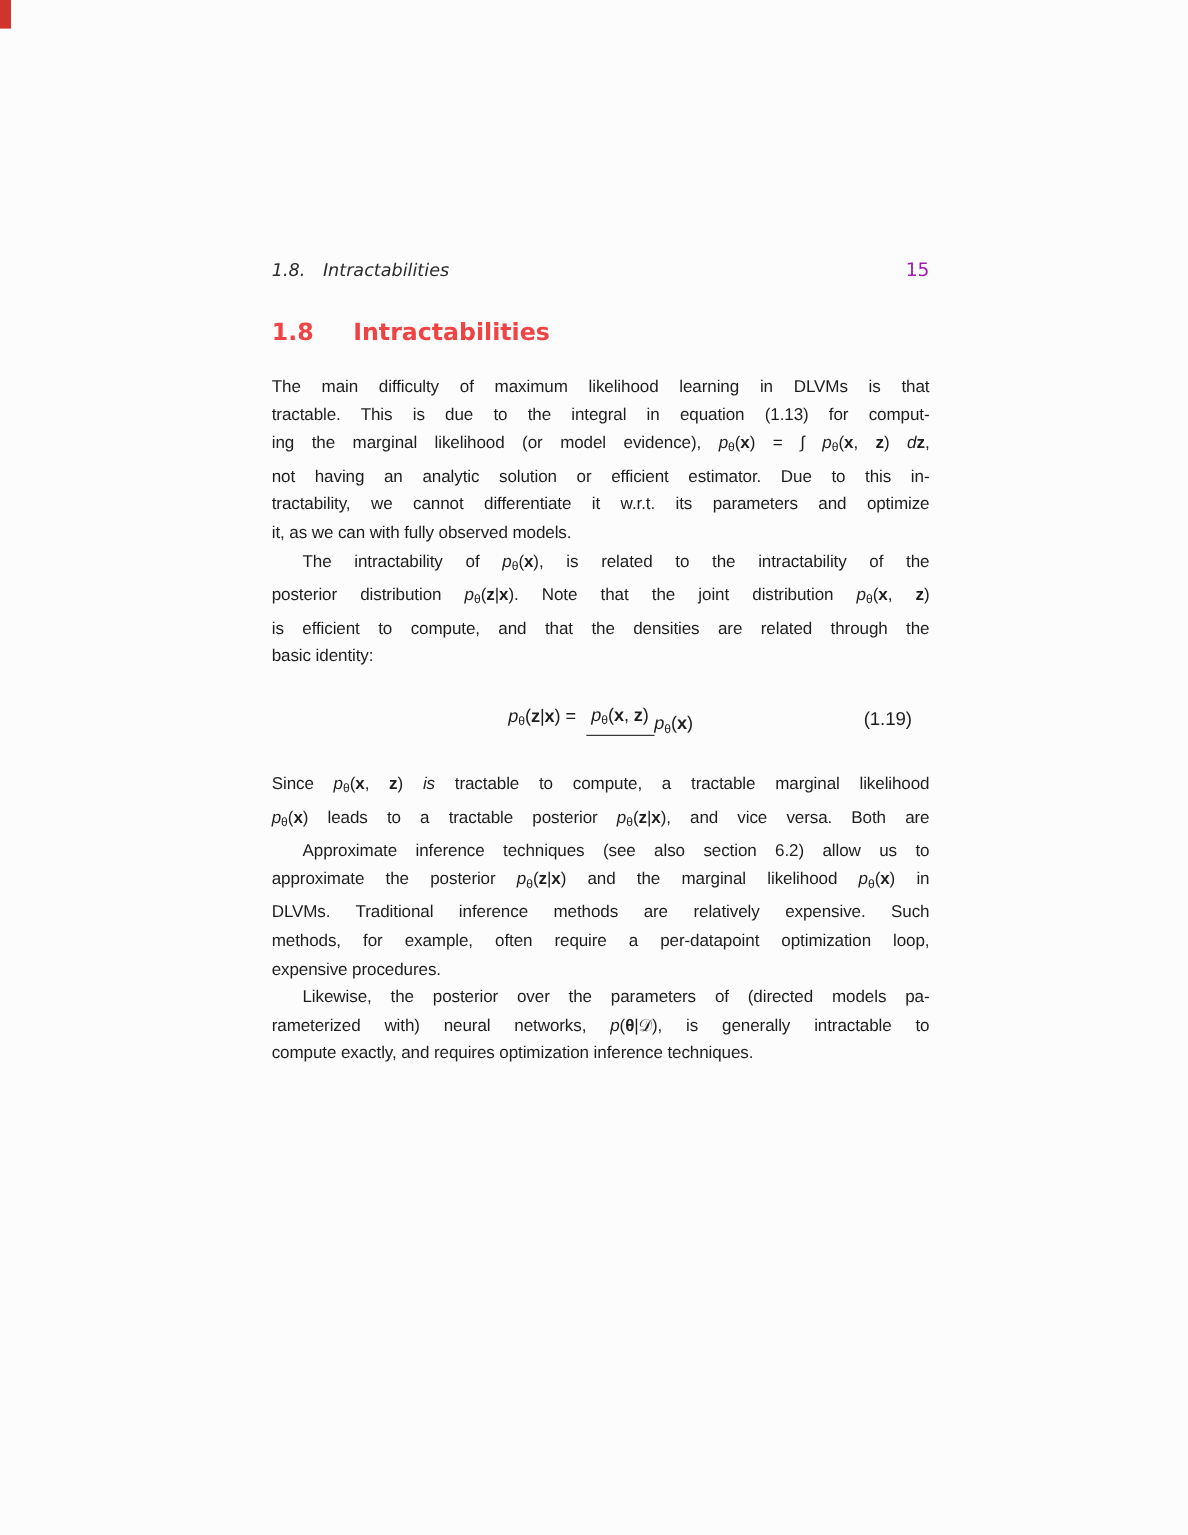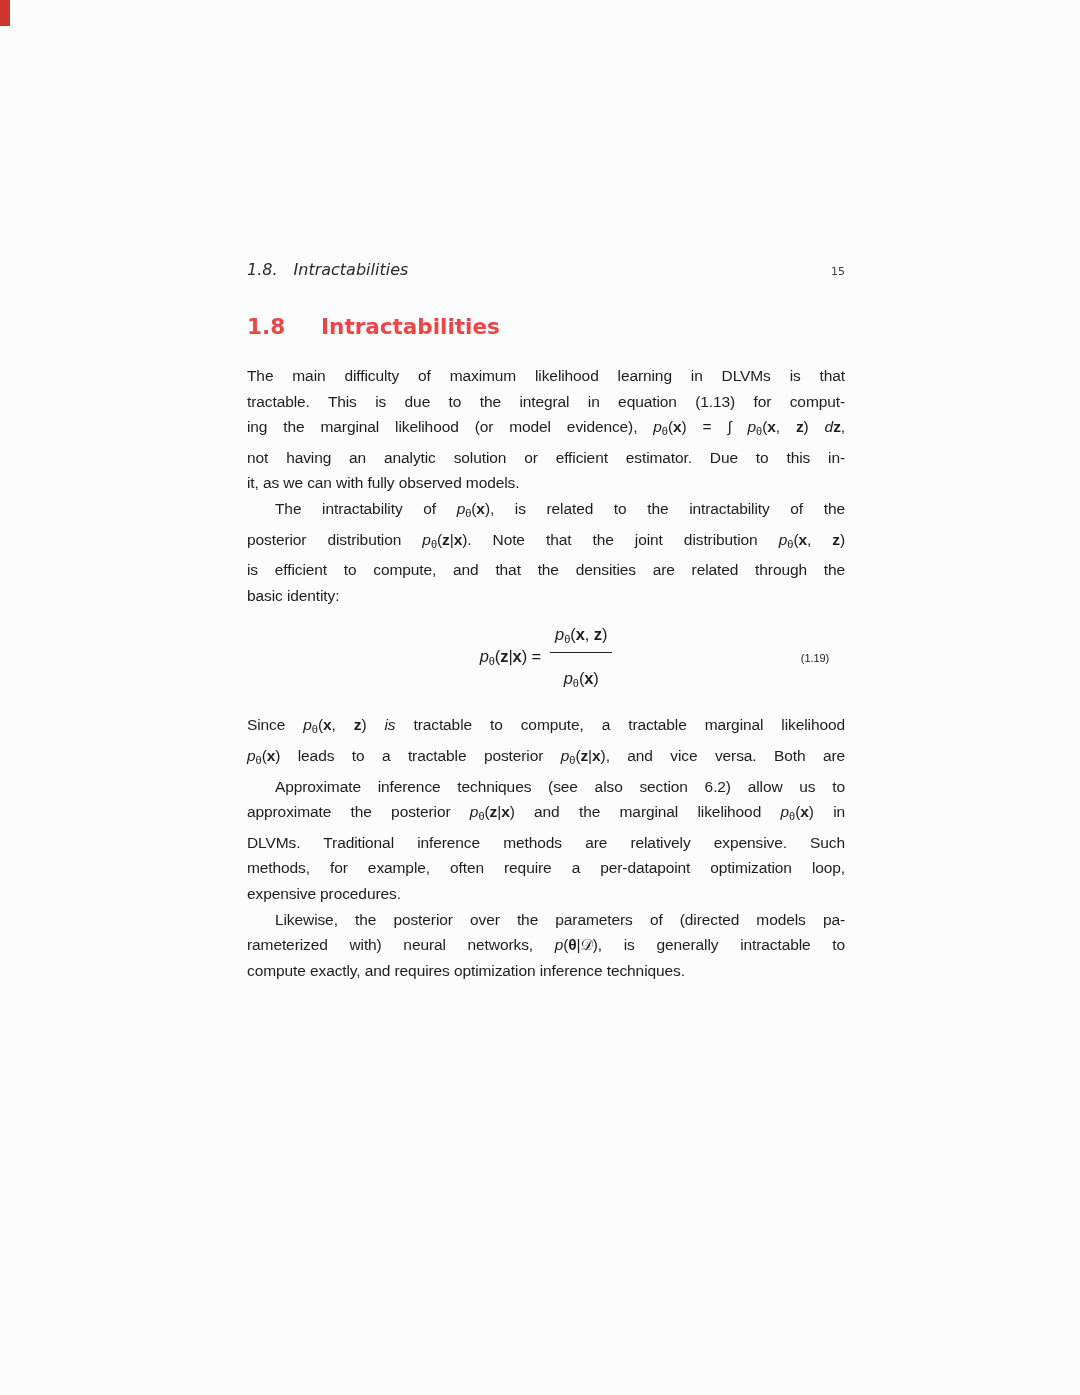--- a/index.html
+++ b/index.html
@@ -15,39 +15,39 @@
   .corner-mark {
     position: absolute;
     left: 0;
     top: 0;
     width: 10px;
     height: 26px;
   }
   .content {
     position: absolute;
     left: 247px;
-    top: 260px;
+    top: 236px;
     width: 598px;
   }
   .running-header {
     display: flex;
     align-items: baseline;
     font-family: "DejaVu Sans", "Liberation Sans", sans-serif;
     font-style: italic;
     font-size: 16px;
     color: #2a2a2a;
     height: 22px;
   }
   .rh-section { margin-right: 16px; }
   .rh-title { flex: 1 1 auto; }
   .rh-page {
     font-style: normal;
     font-family: "DejaVu Sans", "Liberation Sans", sans-serif;
-    font-size: 11px;
-    color: #404040;
+    font-size: 17px;
+    color: #a21caf;
   }
   .section-heading {
     margin-top: 32px;
     font-family: "DejaVu Sans", "Liberation Sans", sans-serif;
     font-weight: bold;
     font-size: 21.5px;
     color: #ef4444;
     display: flex;
     align-items: baseline;
   }
@@ -81,35 +81,35 @@
     min-height: 58px;
   }
   .eq-group {
     display: inline-flex;
     align-items: center;
     font-size: 16.5px;
   }
   .eq-lhs { margin-right: 9px; }
   .eq-frac {
     display: inline-flex;
-    flex-direction: column;
+    flex-direction: row;
     align-items: center;
     line-height: 23px;
   }
   .eq-num {
     padding: 0 5px 1px;
     border-bottom: 1.4px solid #222;
   }
   .eq-den { padding-top: 14px; }
   .eq-tag {
     position: absolute;
     right: 0;
     top: 50%;
     transform: translateY(-50%);
-    font-size: 11px;
+    font-size: 17px;
   }
 </style>
 </head>
 <body>
 
 <div class="page" style="background: rgb(252, 252, 252);">
   <div class="corner-mark" style="background: rgb(208, 52, 44);"></div>
 
   <div class="content">
 
@@ -123,20 +123,21 @@
       <span class="sh-number">1.8</span>
       <span class="sh-title">Intractabilities</span>
     </div>
 
     <main class="page-body" id="page-body">
         <div>
           <div class="tline">The main difficulty of maximum likelihood learning in DLVMs is that</div>
           <div class="tline">tractable. This is due to the integral in equation (1.13) for comput-</div>
           <div class="tline">ing the marginal likelihood (or model evidence), <i>p</i><sub>θ</sub>(<b>x</b>) = ∫ <i>p</i><sub>θ</sub>(<b>x</b>, <b>z</b>) <i>d</i><b>z</b>,</div>
           <div class="tline">not having an analytic solution or efficient estimator. Due to this in-</div>
+          <div class="tline">tractability, we cannot differentiate it w.r.t. its parameters and optimize</div>
           <div class="tline last-line">it, as we can with fully observed models.</div>
         </div>
         <div>
           <div class="tline indented">The intractability of <i>p</i><sub>θ</sub>(<b>x</b>), is related to the intractability of the</div>
           <div class="tline">posterior distribution <i>p</i><sub>θ</sub>(<b>z</b>|<b>x</b>). Note that the joint distribution <i>p</i><sub>θ</sub>(<b>x</b>, <b>z</b>)</div>
           <div class="tline">is efficient to compute, and that the densities are related through the</div>
           <div class="tline last-line">basic identity:</div>
         </div>
         <div class="eq-row">
           <span class="eq-group">

